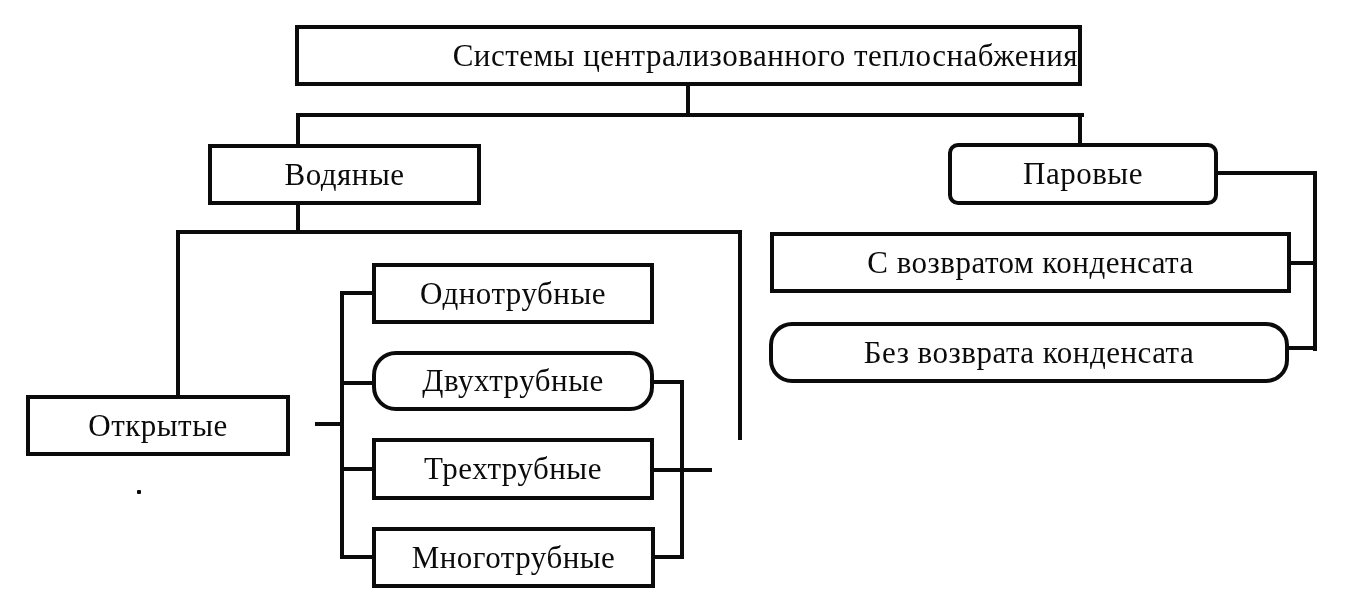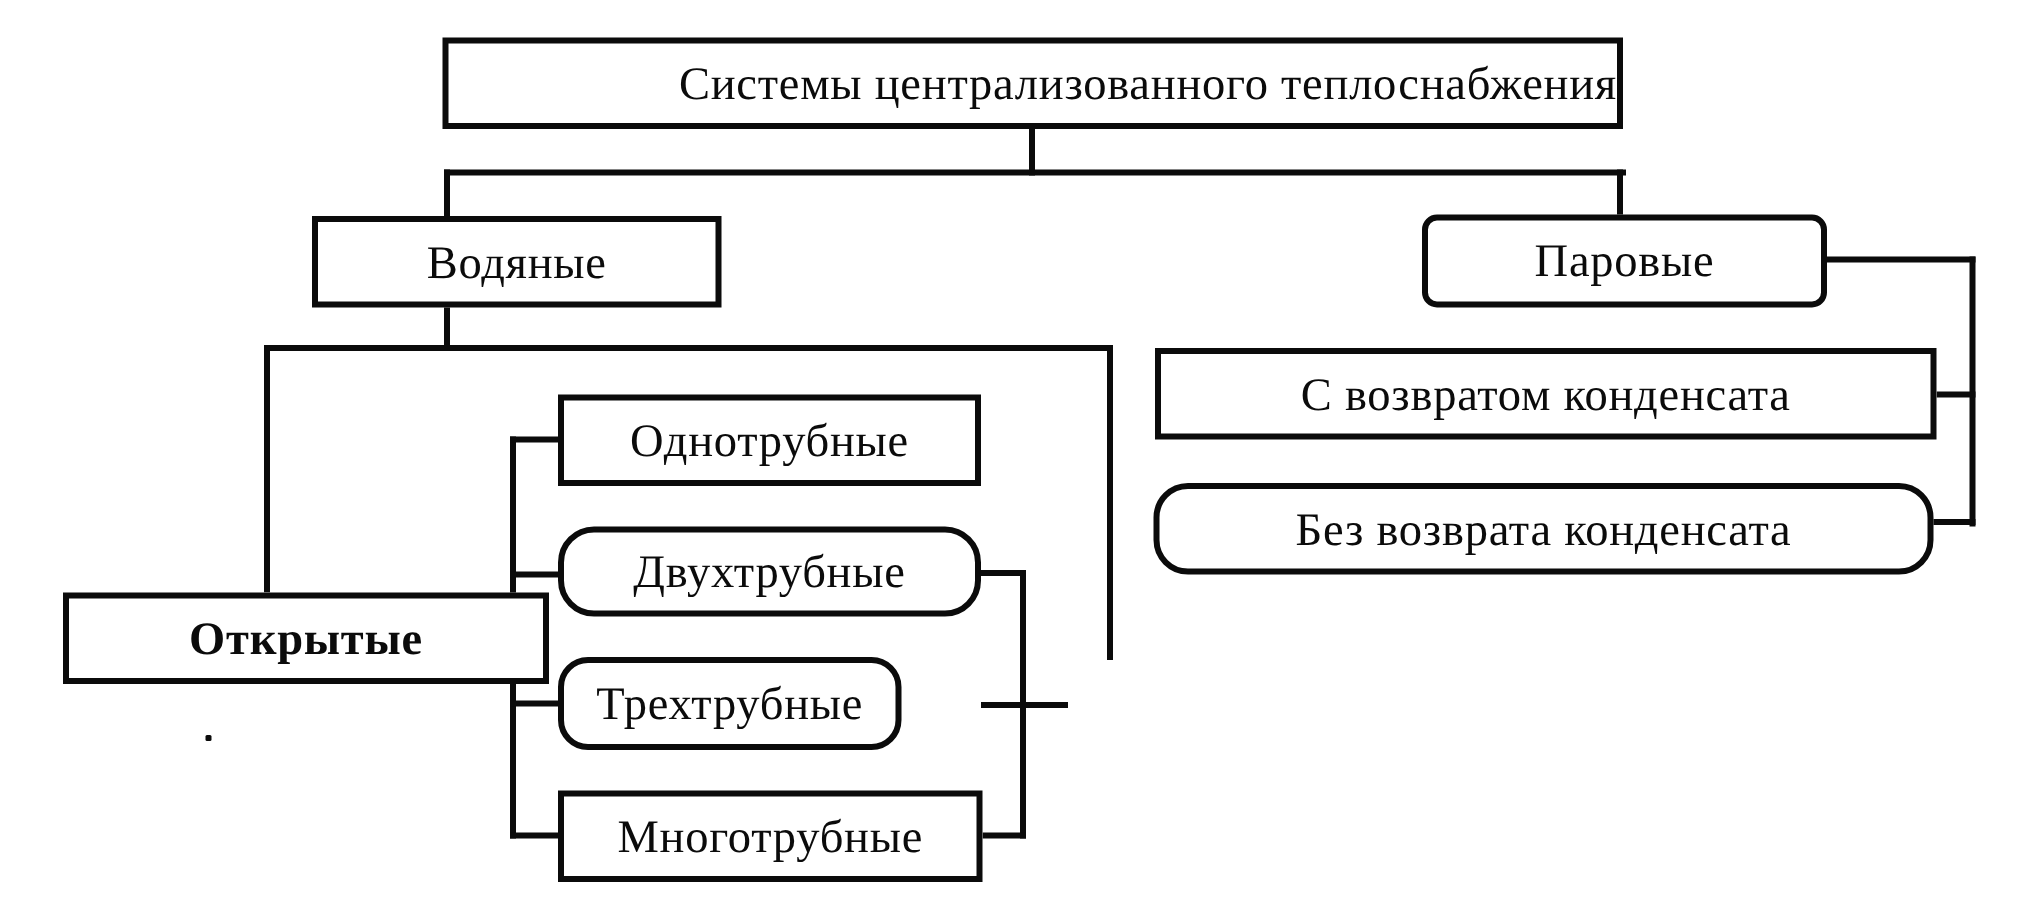--- a/index.html
+++ b/index.html
@@ -93,33 +93,33 @@
   </div>
 
   <div class="node" style="left:770px;top:232px;width:521px;height:61px;">
     <span>С возвратом конденсата</span>
   </div>
 
   <div class="node" style="left:769px;top:322px;width:520px;height:61px;border-radius:23px;">
     <span>Без возврата конденсата</span>
   </div>
 
-  <div class="node" style="left:42px;top:395px;width:324px;height:61px;font-weight:bold;">
+  <div class="node" style="left:26px;top:395px;width:264px;height:61px;">
     <span>Открытые</span>
   </div>
 
   <div class="node" style="left:372px;top:263px;width:282px;height:61px;">
     <span>Однотрубные</span>
   </div>
 
   <div class="node" style="left:372px;top:351px;width:282px;height:60px;border-radius:24px;">
     <span>Двухтрубные</span>
   </div>
 
-  <div class="node" style="left:372px;top:438px;width:229px;height:62px;border-radius:20px;">
+  <div class="node" style="left:372px;top:438px;width:282px;height:62px;">
     <span>Трехтрубные</span>
   </div>
 
   <div class="node" style="left:372px;top:527px;width:283px;height:61px;justify-content:center;">
     <span>Многотрубные</span>
   </div>
 
 
 </div>
 

